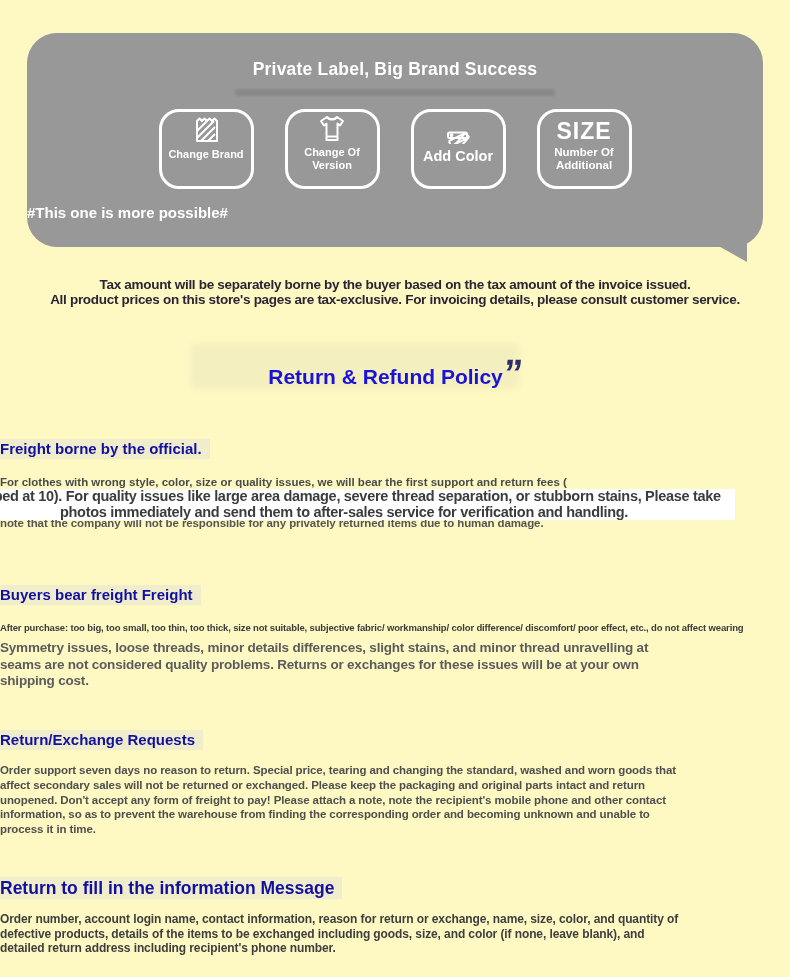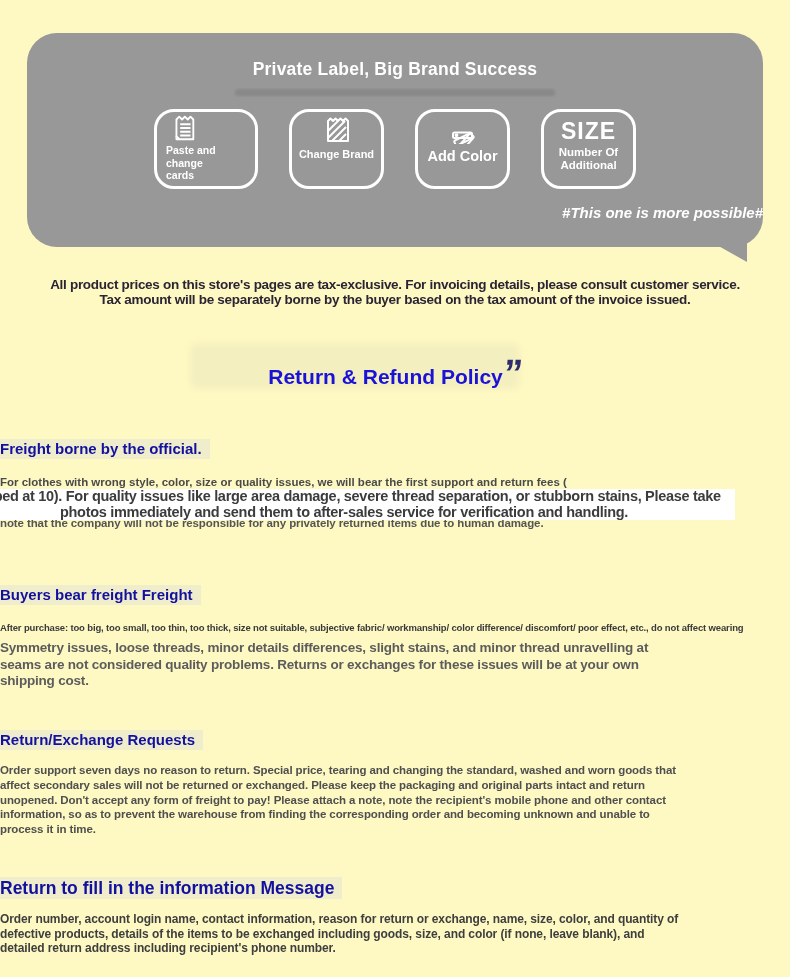--- a/index.html
+++ b/index.html
@@ -20,22 +20,22 @@
         color:#fff;display:flex;flex-direction:column;align-items:center;
         overflow:hidden;}
   .card svg{display:block;}
   .card-label{font-weight:bold;font-size:11px;line-height:12.5px;text-align:center;
         white-space:pre-line;margin-top:2px;}
   .card.left-label{align-items:flex-start;padding-left:9px;}
   .card.left-label .card-label{text-align:left;font-size:10.5px;}
   .card .big-label{font-size:14.5px;margin-top:6px;}
   .size-word{font-size:23px;font-weight:bold;letter-spacing:1px;line-height:26px;margin-top:6px;}
   .card .two-line{font-size:11.5px;}
-  .bubble-tagline{margin-top:15px;text-align:right;color:#fff;
-          font-size:15px;font-weight:bold;font-style:italic;}
+  .bubble-tagline{margin-top:15px;text-align:left;color:#fff;
+          font-size:15px;font-weight:bold;}
 
   
   .tax-notice{margin-top:30px;text-align:center;color:#2a2433;
           font-size:13.5px;font-weight:bold;line-height:15px;letter-spacing:-.3px;}
 
   
   .policy-title-row{position:relative;margin-top:46px;height:36px;
           display:flex;justify-content:center;align-items:flex-end;}
   .policy-title-row::before{content:"";position:absolute;left:190px;top:-10px;
           width:330px;height:46px;background:rgba(120,120,130,.07);
@@ -75,49 +75,45 @@
 
 <div class="page">
 
   <div class="bubble">
     <div class="bubble-tail"></div>
     <div class="bubble-title">Private Label, Big Brand Success</div>
     <div class="bubble-subline"></div>
 
     <div class="cards">
 
-      <div class="card left-label">
-        <span>
-          <svg width="34" height="30" viewBox="0 0 36 32" fill="none" stroke="#fff" stroke-width="2" stroke-linejoin="round">
-            <path d="M11 8 L14 5 17 8 20 5 23 8 26 5 29 8 V29 H14 L11 26 Z"></path>
-            <path d="M11 26 L14 29 H11 Z" fill="#fff"></path>
-            <line x1="15" y1="13" x2="26" y2="13"></line>
-            <line x1="15" y1="17" x2="26" y2="17"></line>
-            <line x1="15" y1="21" x2="26" y2="21"></line>
-            <line x1="15" y1="25" x2="26" y2="25"></line>
-          </svg>
-        </span>
-        <div class="card-label">Paste and
-change
-cards</div>
-      </div>
 
       <div class="card">
         <span>
           <svg width="36" height="34" viewBox="0 0 36 34" fill="none" stroke="#fff" stroke-width="2" stroke-linejoin="round">
             <path d="M9 29 V9 l2.5-2.5 2.5 2.5 2.5-2.5 2.5 2.5 2.5-2.5 2.5 2.5 2.5-2.5 2.5 2.5 V29 Z"></path>
             <line x1="9" y1="19" x2="19" y2="9"></line>
             <line x1="9" y1="26" x2="26" y2="9"></line>
             <line x1="13" y1="29" x2="27" y2="15"></line>
             <line x1="20" y1="29" x2="27" y2="22"></line>
           </svg>
         </span>
         <div class="card-label">Change Brand</div>
       </div>
 
+      <div class="card">
+        <span>
+          <svg width="36" height="32" viewBox="0 0 36 32" fill="none" stroke="#fff" stroke-width="2" stroke-linejoin="round">
+            <path d="M13 5 L7 9 10 13.5 12.5 11.5 V28 H23.5 V11.5 L26 13.5 29 9 23 5 C21.5 8 14.5 8 13 5 Z"></path>
+            <path d="M13 5 C14.5 8 21.5 8 23 5"></path>
+            <line x1="12.5" y1="24.5" x2="23.5" y2="24.5"></line>
+          </svg>
+        </span>
+        <div class="card-label">Change Of
+Version</div>
+      </div>
 
       <div class="card">
         <span>
           <svg width="36" height="32" viewBox="0 0 36 32" fill="none" stroke="#fff" stroke-width="2" stroke-linejoin="round">
             <g transform="rotate(-48 27 23)">
                 <rect x="8" y="20.5" width="19" height="5.5" rx="1.5"></rect>
               </g>
             <g transform="rotate(-26 27 23)">
                 <rect x="8" y="20.5" width="19" height="5.5" rx="1.5"></rect>
               </g>
@@ -133,22 +129,22 @@
         <div class="card-label two-line">Number Of
 Additional</div>
       </div>
 
     </div>
 
     <div class="bubble-tagline">#This one is more possible#</div>
   </div>
 
   <div class="tax-notice">
+    <div>Tax amount will be separately borne by the buyer based on the tax amount of the invoice issued.</div>
     <div>All product prices on this store's pages are tax-exclusive. For invoicing details, please consult customer service.</div>
-    <div>Tax amount will be separately borne by the buyer based on the tax amount of the invoice issued.</div>
   </div>
 
   <div class="policy-title-row">
     <div class="policy-title">Return &amp; Refund Policy</div>
     <div class="policy-quote">”</div>
   </div>
 
   <div class="content">
 
     <div class="sec0">

